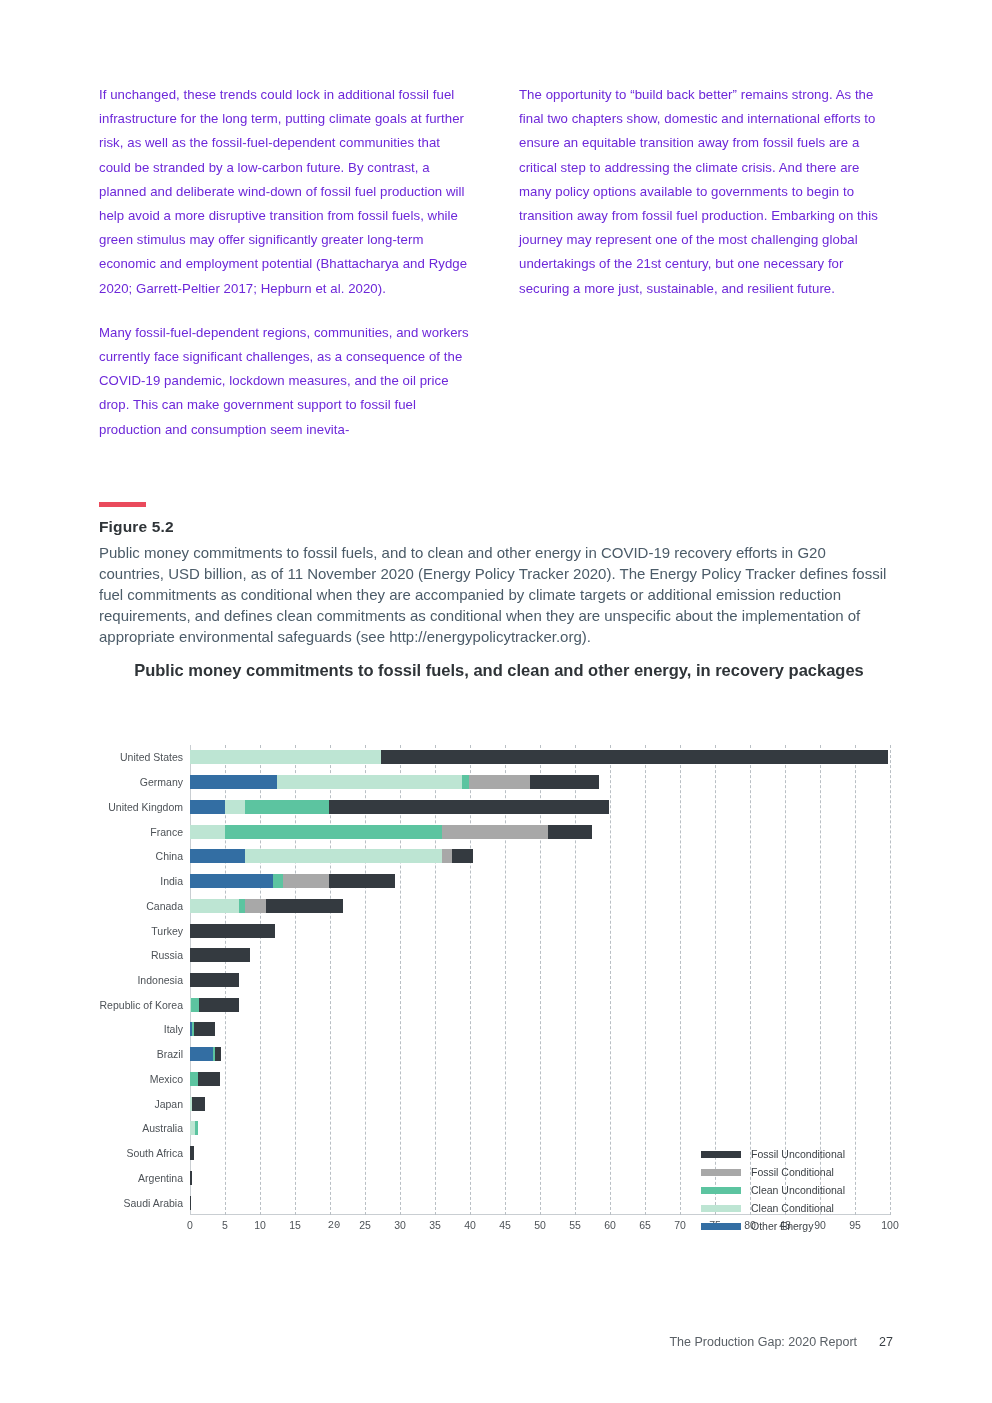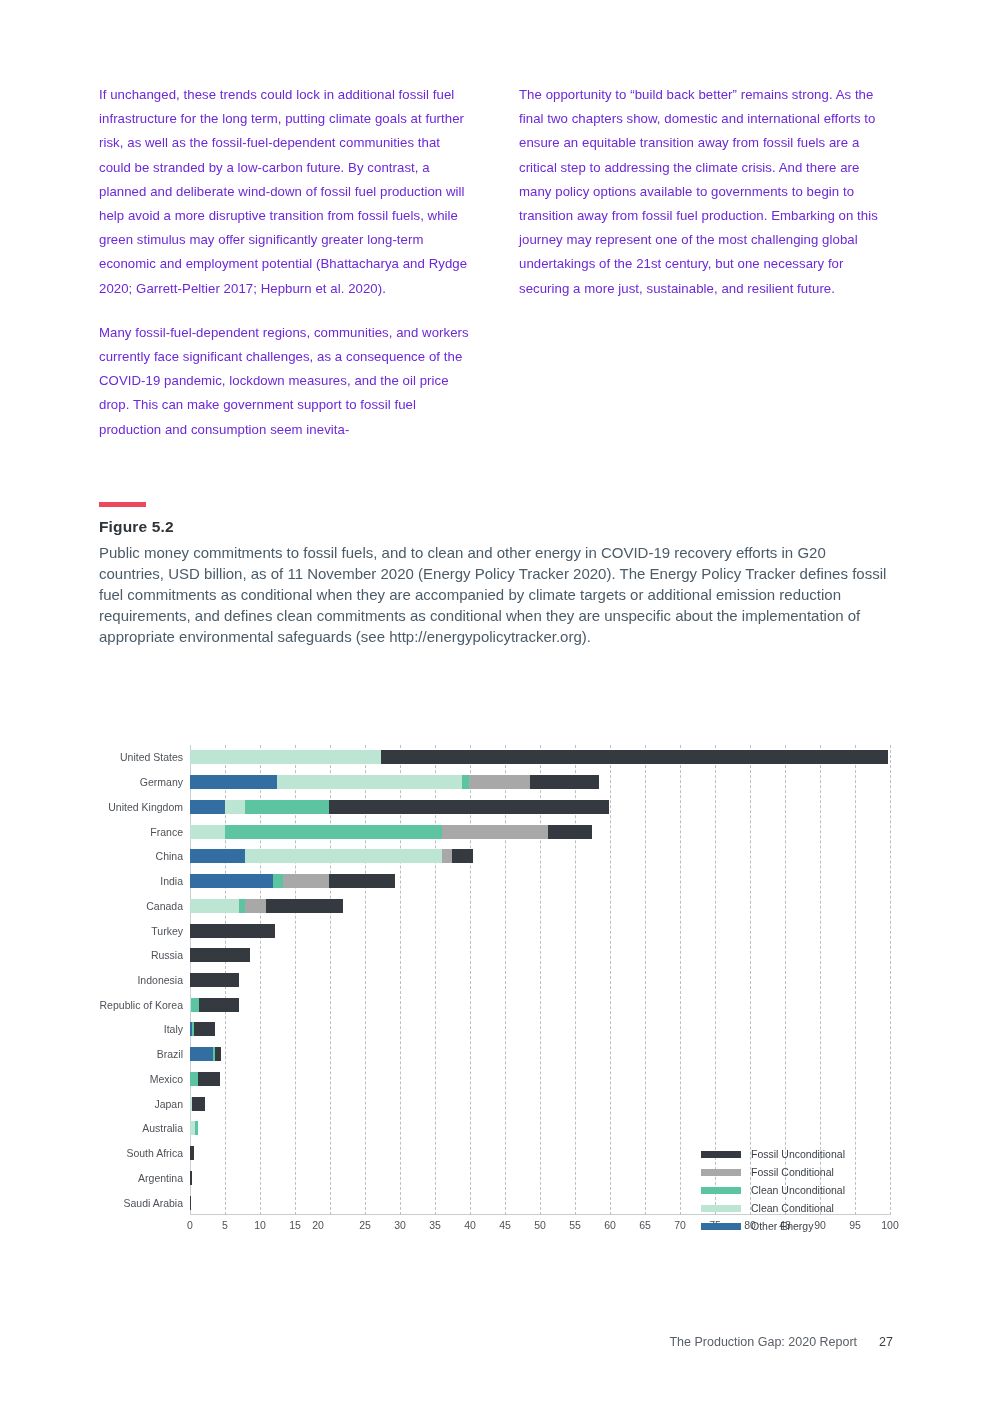--- a/index.html
+++ b/index.html
@@ -80,20 +80,21 @@
     <div class="col">
       <p>The opportunity to “build back better” remains strong. As the final two chapters show, domestic and international efforts to ensure an equitable transition away from fossil fuels are a critical step to addressing the climate crisis. And there are many policy options available to governments to begin to transition away from fossil fuel production. Embarking on this journey may represent one of the most challenging global undertakings of the 21st century, but one necessary for securing a more just, sustainable, and resilient future.</p>
     </div>
   </div>
 
   <div class="fig-rule"></div>
   <div class="fig-title">Figure 5.2</div>
   <div class="fig-caption">Public money commitments to fossil fuels, and to clean and other energy in COVID-19 recovery efforts in G20 countries, USD billion, as of 11 November 2020 (Energy Policy Tracker 2020). The Energy Policy Tracker defines fossil fuel commitments as conditional when they are accompanied by climate targets or additional emission reduction requirements, and defines clean commitments as conditional when they are unspecific about the implementation of appropriate environmental safeguards (see http://energypolicytracker.org).</div>
 
   <div class="chart">
+    <div class="chart-title">Public money commitments to fossil fuels, and clean and other energy, in recovery packages</div>
 
     <div class="plot-wrap">
       <div class="ylabels" id="ylabels">
           <div class="ylabel" style="top: 12.3684px;">United States</div>
           <div class="ylabel" style="top: 37.1053px;">Germany</div>
           <div class="ylabel" style="top: 61.8421px;">United Kingdom</div>
           <div class="ylabel" style="top: 86.5789px;">France</div>
           <div class="ylabel" style="top: 111.316px;">China</div>
           <div class="ylabel" style="top: 136.053px;">India</div>
           <div class="ylabel" style="top: 160.789px;">Canada</div>
@@ -218,21 +219,21 @@
           </div>
           <div class="bar-row" style="top: 450.632px;">
             <div class="seg" style="left: 0px; width: 1.2px; background: rgb(52, 58, 64);"></div>
           </div>
         </div>
       <div class="xticks" id="xticks">
           <div class="xtick" style="left: 0px;">0</div>
           <div class="xtick" style="left: 35px;">5</div>
           <div class="xtick" style="left: 70px;">10</div>
           <div class="xtick" style="left: 105px;">15</div>
-          <div class="xtick" style="left: 128px;">20</div>
+          <div class="xtick" style="left: 144px; font-family: Liberation Mono, monospace;">20</div>
           <div class="xtick" style="left: 175px;">25</div>
           <div class="xtick" style="left: 210px;">30</div>
           <div class="xtick" style="left: 245px;">35</div>
           <div class="xtick" style="left: 280px;">40</div>
           <div class="xtick" style="left: 315px;">45</div>
           <div class="xtick" style="left: 350px;">50</div>
           <div class="xtick" style="left: 385px;">55</div>
           <div class="xtick" style="left: 420px;">60</div>
           <div class="xtick" style="left: 455px;">65</div>
           <div class="xtick" style="left: 490px;">70</div>

